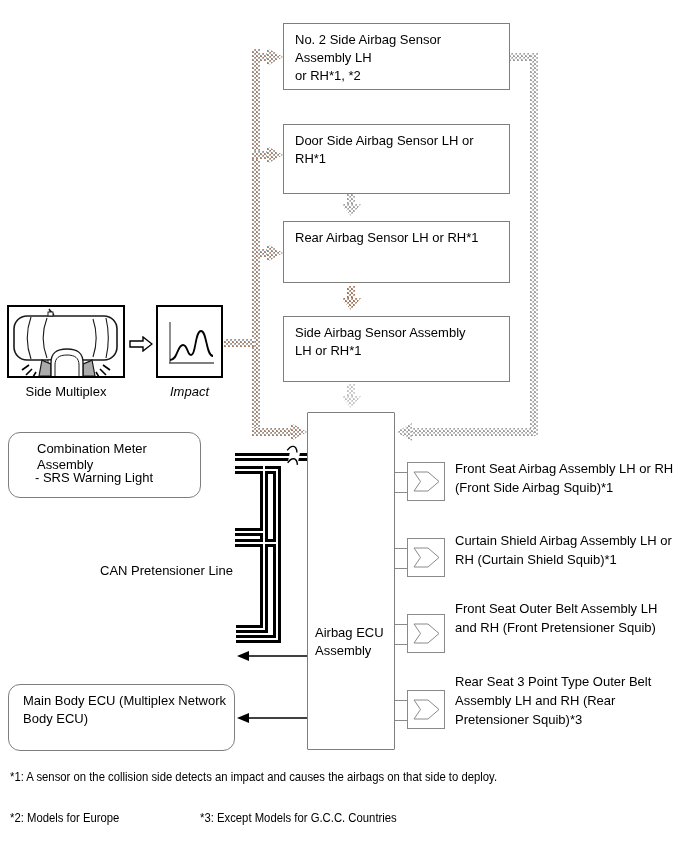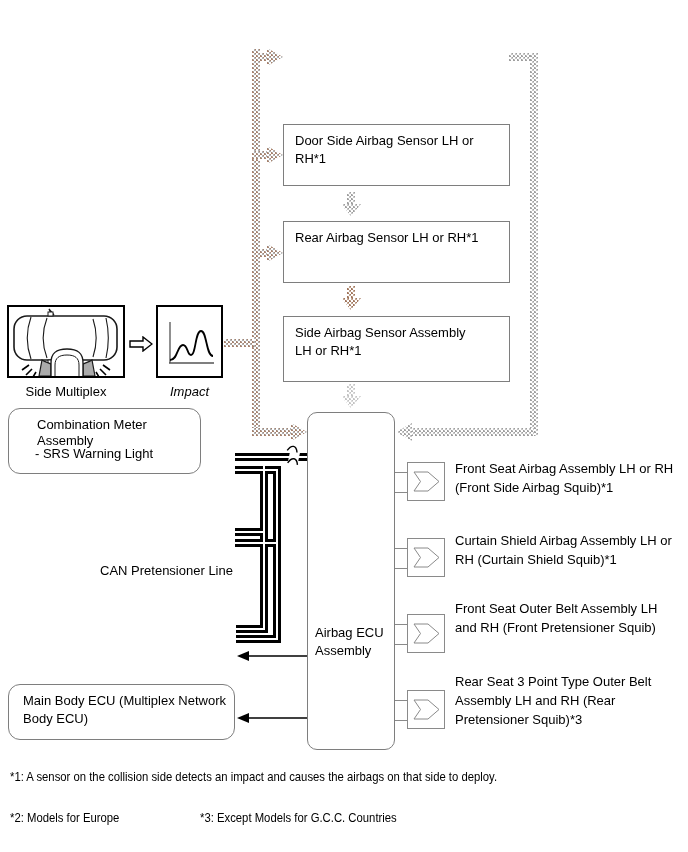--- a/index.html
+++ b/index.html
@@ -3,21 +3,21 @@
 <meta charset="utf-8">
 <style>
   html,body{margin:0;padding:0;background:#fff;}
   .canvas{position:relative;width:688px;height:852px;background:#fff;overflow:hidden;
           font-family:"Liberation Sans", sans-serif;color:#000;}
   
   .sbox{position:absolute;box-sizing:border-box;border:1px solid #7e7e7e;background:#fff;
         font-size:13px;line-height:18px;padding:7px 10px 0 11px;white-space:pre-line;}
   .rbox{position:absolute;box-sizing:border-box;border:1px solid #7e7e7e;border-radius:12px;background:#fff;}
   .rtxt{position:absolute;font-size:13px;line-height:16px;white-space:pre-line;}
-  .ecu{position:absolute;box-sizing:border-box;border:1px solid #7e7e7e;border-radius:10px;background:#fff;}
+  .ecu{position:absolute;box-sizing:border-box;border:1px solid #7e7e7e;border-radius:1px;background:#fff;}
   .blackbox{position:absolute;box-sizing:border-box;border:2px solid #000;background:#fff;}
   .caption{position:absolute;font-size:13px;text-align:center;}
   .lab{position:absolute;font-size:13px;line-height:19px;white-space:pre-line;width:236px;}
   .note{position:absolute;font-size:13px;white-space:nowrap;transform:scaleX(0.87);transform-origin:0 0;}
   
   .hatch{position:absolute;background-color:#fff;
     background-image:
       linear-gradient(45deg, var(--c1) 25%, transparent 25%, transparent 75%, var(--c1) 75%),
       linear-gradient(45deg, var(--c2) 25%, transparent 25%, transparent 75%, var(--c2) 75%);
     background-position:0 0,2px 2px;background-size:4px 4px;}
@@ -74,21 +74,23 @@
   </div>
   <div>
     <div class="hatch vt brn" style="left:347px;top:286px;height:13px;"></div>
     <div class="hatch head d brn" style="left:341px;top:298px;"></div>
   </div>
   <div>
     <div class="hatch vt lgt" style="left:347px;top:384px;height:13px;"></div>
     <div class="hatch head d lgt" style="left:341px;top:396px;"></div>
   </div>
 
-  <div class="sbox" style="left:283px;top:124px;width:227px;height:62px;">Door Side Airbag Sensor LH or RH*1</div>
+  <div class="sbox" style="left:283px;top:23px;width:227px;height:67px;">No. 2 Side Airbag Sensor Assembly LH
+or RH*1, *2</div>
+  <div class="sbox" style="left:283px;top:124px;width:227px;height:70px;">Door Side Airbag Sensor LH or RH*1</div>
   <div class="sbox" style="left:283px;top:221px;width:227px;height:62px;">Rear Airbag Sensor LH or RH*1</div>
   <div class="sbox" style="left:283px;top:316px;width:227px;height:66px;">Side Airbag Sensor Assembly
 LH or RH*1</div>
 
   <div class="blackbox" style="left:7px;top:305px;width:118px;height:73px;">
     <svg width="114" height="69" viewBox="0 0 114 69">
       <rect x="5" y="9" width="103" height="44" rx="13" fill="#fff" stroke="#1a1a1a" stroke-width="1.6"></rect>
       <path d="M22,10 C17,24 17,38 22,52" fill="none" stroke="#1a1a1a" stroke-width="1.1"></path>
       <path d="M38,11 C33,24 33,38 38,51" fill="none" stroke="#1a1a1a" stroke-width="1.1"></path>
       <path d="M84,12 C88,24 88,38 84,50" fill="none" stroke="#1a1a1a" stroke-width="1.1"></path>
@@ -111,26 +113,26 @@
   </svg>
 
   <div class="blackbox" style="left:156px;top:305px;width:67px;height:73px;">
     <svg width="63" height="69" viewBox="0 0 63 69">
       <path d="M12,15 L12,56 M11,56 L56,56" fill="none" stroke="#555" stroke-width="1.3"></path>
       <path d="M12,53 C20,53 19,38 25,38 C30,38 29,48 33,48 C38,48 37,24 43,24 C49,24 48,49 55,49" fill="none" stroke="#000" stroke-width="1.8"></path>
     </svg>
   </div>
   <div class="caption" style="left:156px;top:384px;width:67px;font-style:italic;">Impact</div>
 
-  <div class="rbox" style="left:8px;top:408px;width:193px;height:66px;">
+  <div class="rbox" style="left:8px;top:432px;width:193px;height:66px;">
     <div class="rtxt" style="left:28px;top:8px;">Combination Meter Assembly</div>
     <div class="rtxt" style="left:26px;top:37px;">- SRS Warning Light</div>
   </div>
   <div class="rtxt" style="left:100px;top:563px;">CAN Pretensioner Line</div>
-  <div class="rbox" style="left:8px;top:684px;width:227px;height:56px;">
+  <div class="rbox" style="left:8px;top:684px;width:227px;height:67px;">
     <div class="rtxt" style="left:14px;top:7px;line-height:18px;">Main Body ECU (Multiplex Network
 Body ECU)</div>
   </div>
 
   <svg style="position:absolute;left:230px;top:445px;" width="82" height="285" viewBox="230 445 82 285">
     <g stroke="#000" stroke-width="8" fill="none">
       <path d="M235,457 H307"></path>
       <path d="M235,470 H277 V639 H236"></path>
       <path d="M264,466 V629 H236"></path>
       <path d="M235,532 H264"></path>

